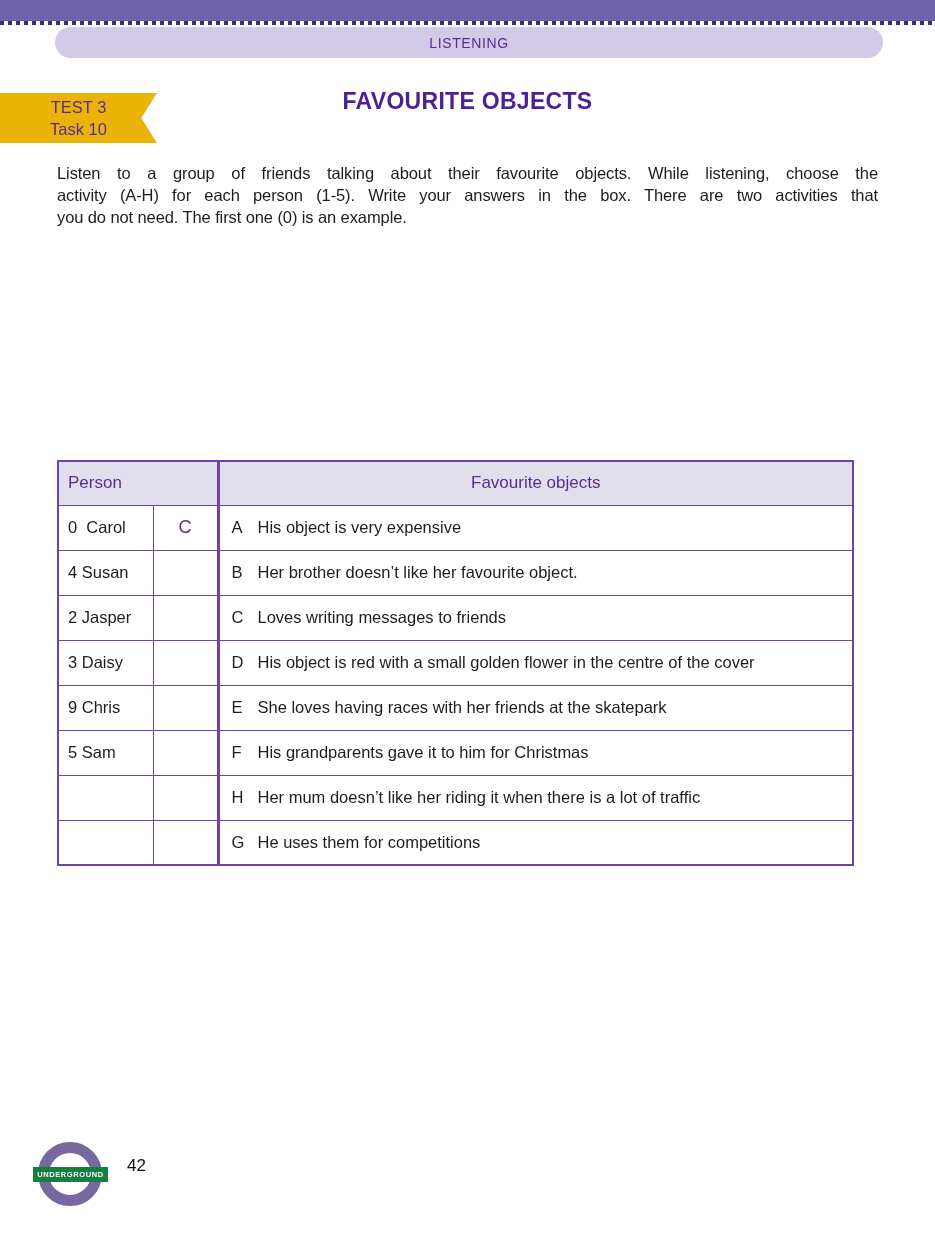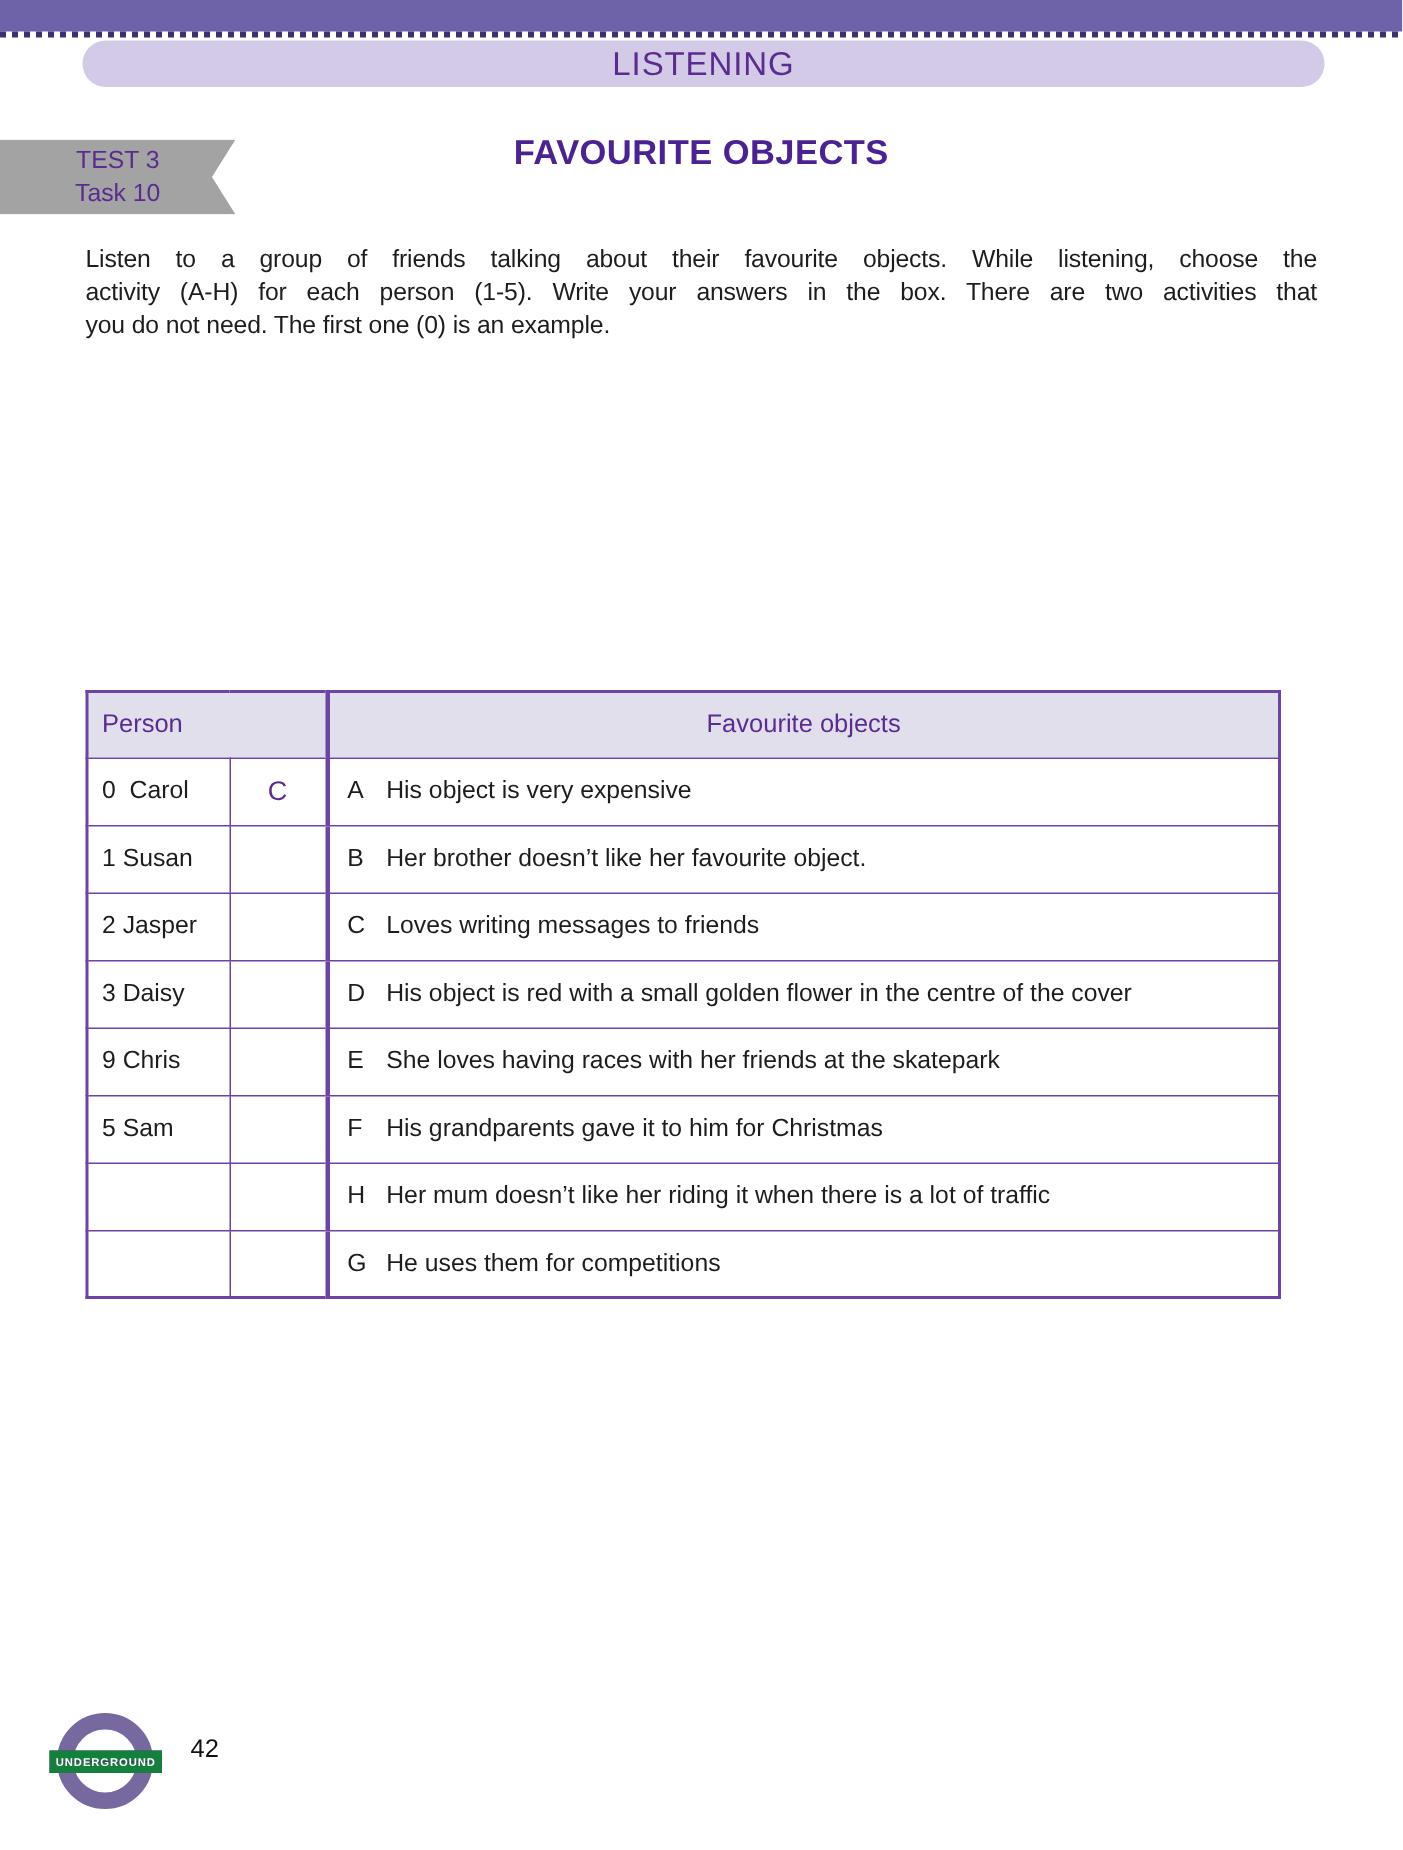--- a/index.html
+++ b/index.html
@@ -26,28 +26,28 @@
     position: absolute; top: 21px; left: 0;
     width: 100%; height: 4px;
     background: repeating-linear-gradient(90deg, #3f3171 0 4px, transparent 4px 8px);
   }
   .listening-pill {
     position: absolute; top: 27px; left: 55px;
     width: 828px; height: 31px;
     background: #d2cae7;
     border-radius: 18px;
     display: flex; align-items: center; justify-content: center;
-    color: #5b2c90; font-size: 22px; letter-spacing: 0.6px;
+    color: #5b2c90; font-size: 14px; letter-spacing: 0.6px;
   }
 
   
   .test-badge {
     position: absolute; top: 93px; left: 0;
     width: 157px; height: 50px;
-    background: #a3a3a3;
+    background: #eab308;
     clip-path: polygon(0 0, 100% 0, 90% 50%, 100% 100%, 0 100%);
     color: #5b2c90; font-size: 16.5px; line-height: 22px;
     text-align: center; padding-top: 3px;
   }
 
   
   .page-title {
     position: absolute; top: 88px; left: 0;
     width: 935px; text-align: center;
     font-weight: bold; font-size: 23px;
@@ -166,21 +166,21 @@
         <tr>
       <th class="person-header" colspan="2">Person</th>
       <th class="objects-header">Favourite objects</th>
     </tr>
     <tr>
       <td class="name-cell">0  Carol</td>
       <td class="answer-cell">C</td>
       <td class="activity-cell"><span class="letter">A</span><span>His object is very expensive</span></td>
     </tr>
     <tr>
-      <td class="name-cell">1 Susan</td>
+      <td class="name-cell">4 Susan</td>
       <td class="answer-cell"></td>
       <td class="activity-cell"><span class="letter">B</span><span>Her brother doesn’t like her favourite object.</span></td>
     </tr>
     <tr>
       <td class="name-cell">2 Jasper</td>
       <td class="answer-cell"></td>
       <td class="activity-cell"><span class="letter">C</span><span>Loves writing messages to friends</span></td>
     </tr>
     <tr>
       <td class="name-cell">3 Daisy</td>

